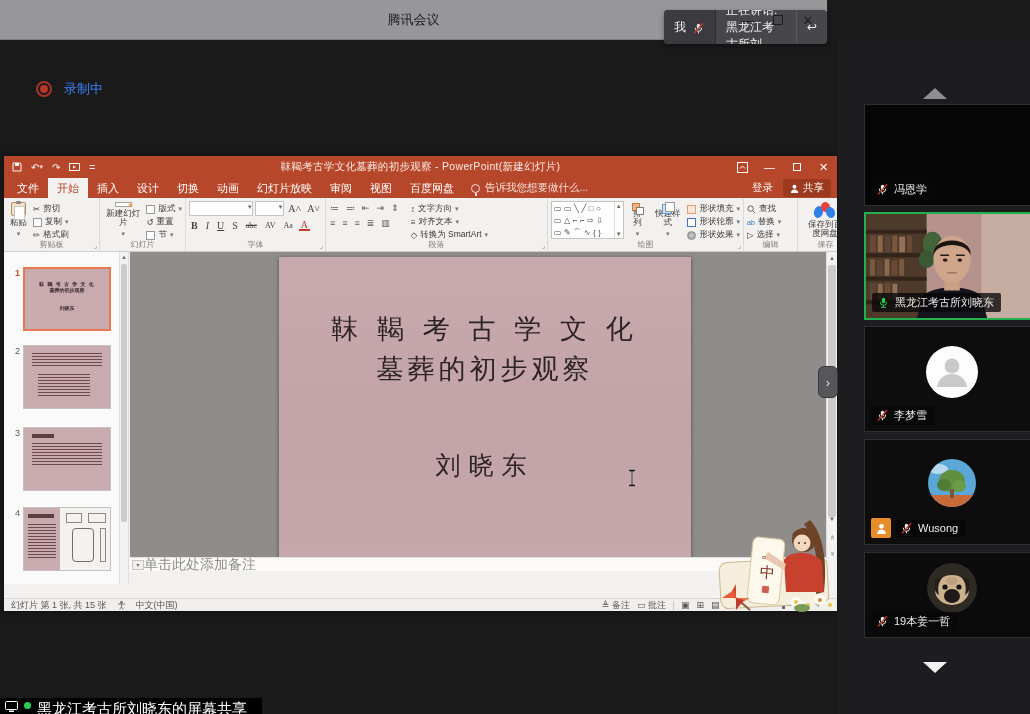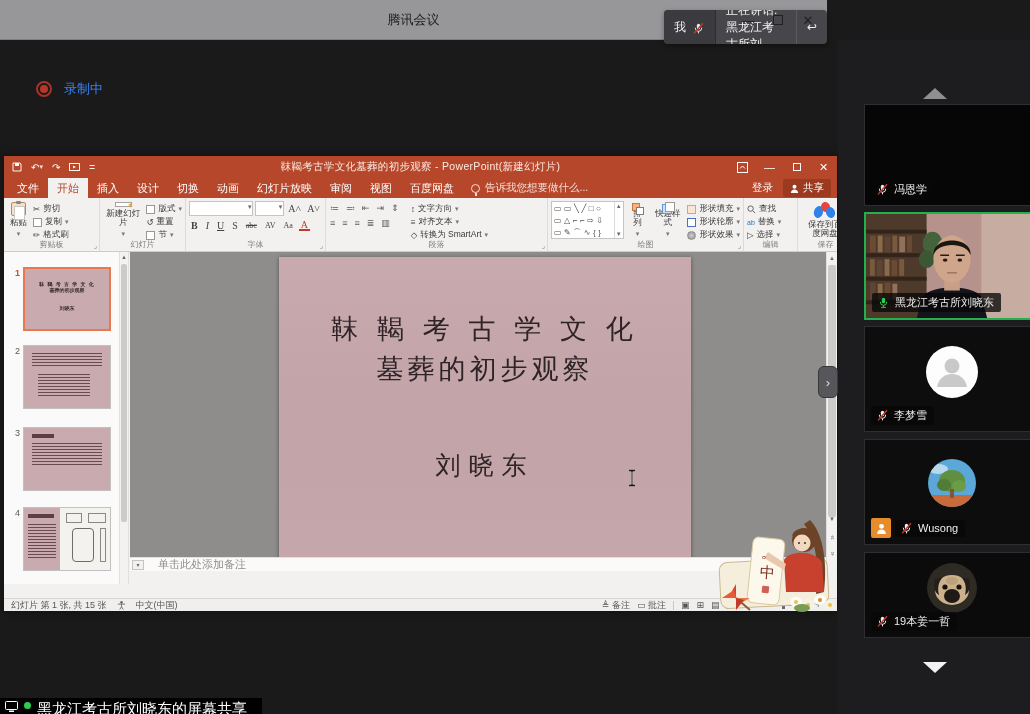--- a/index.html
+++ b/index.html
@@ -101,21 +101,21 @@
   .st2{letter-spacing:4px}
   .slide-author{position:absolute;left:0;right:0;top:192px;text-align:center;color:#2e2427;font-family:"Liberation Serif","DejaVu Serif",serif;font-size:25px;letter-spacing:8px}
   .cursor{position:absolute;left:347px;top:212px}
   .vscroll{position:absolute;right:0;top:0;width:11px;bottom:14px;background:#f3f2f1;border-left:1px solid #e2e0de;font-size:6px;color:#6b6967;text-align:center}
   .vs-thumb{position:absolute;left:1px;right:1px;top:13px;height:252px;background:#cdcbc9;border-radius:2px}
   .vs-btn{position:absolute;left:0;right:0;height:13px;line-height:13px}
   .dbl{display:inline-block;transform:rotate(90deg);font-size:8px}
   .dbl.down{transform:rotate(-90deg)}
   .pp-notes{position:absolute;left:126px;right:11px;bottom:13px;height:14px;background:#fbfaf9;border-top:1px solid #e2e0de;display:flex;align-items:center}
   .notes-collapse{width:12px;height:10px;border:1px solid #c6c4c2;background:#f2f1f0;font-size:6px;line-height:8px;text-align:center;color:#6b6967;margin-left:2px}
-  .notes-text{color:#8f8d8b;font-size:11px;margin-left:14px}
+  .notes-text{color:#8f8d8b;font-size:14px;margin-left:0}
   .pp-status{position:absolute;left:0;right:0;bottom:0;height:13px;background:#f0efed;border-top:1px solid #d8d6d4;color:#565553;font-size:9px;display:flex;align-items:center}
   .sb-left{display:flex;align-items:center;gap:10px;padding-left:7px;white-space:nowrap}
   .sb-right{position:absolute;right:3px;display:flex;align-items:center;gap:7px;white-space:nowrap}
   .sb-sep{width:1px;height:9px;background:#c9c7c5}
   .zoomline{width:56px;height:1px;background:#8f8d8b;position:relative}
   .zoomline i{position:absolute;left:30px;top:-3px;width:3px;height:7px;background:#6b6967}
 
   
   .collapse-handle{position:absolute;left:818px;top:366px;width:20px;height:32px;background:#57575b;border:1px solid #39393c;border-radius:6px;color:#dcdcdc;font-size:13px;display:flex;align-items:center;justify-content:center;z-index:6}
 

